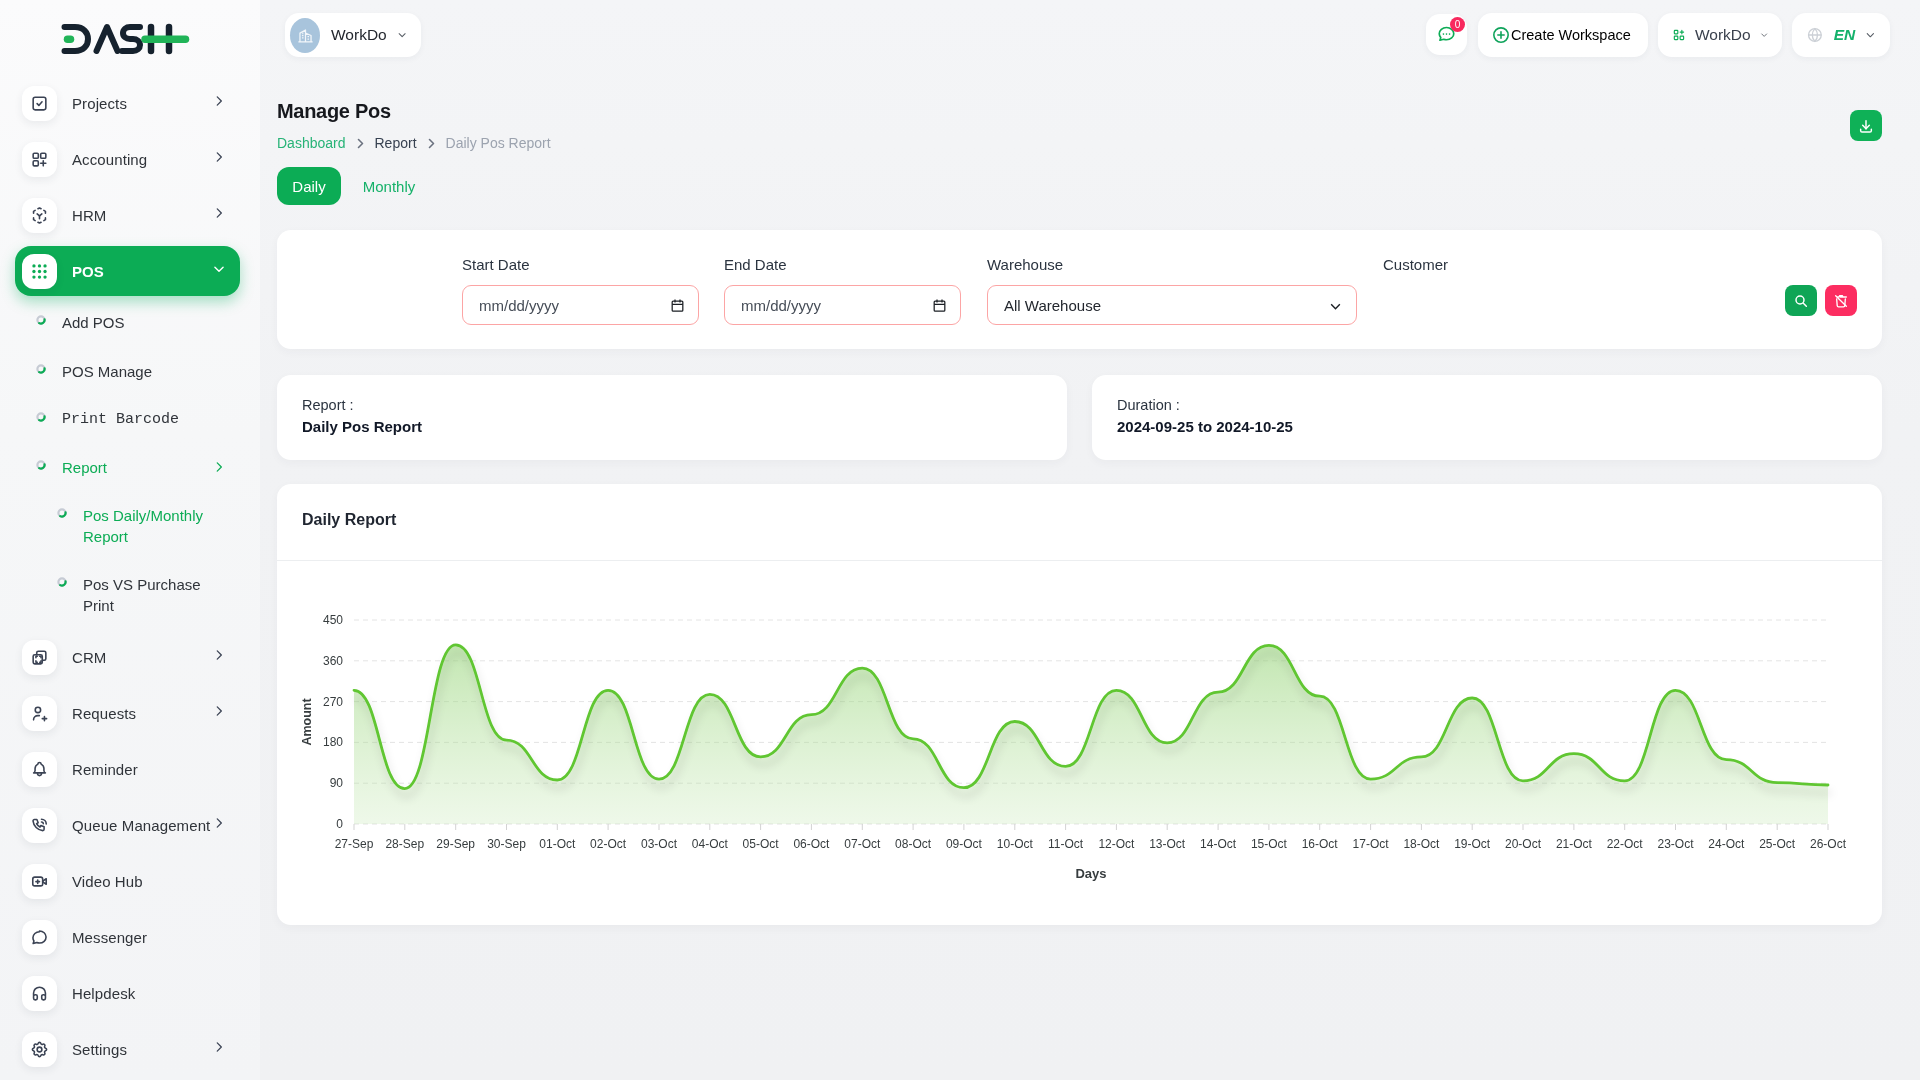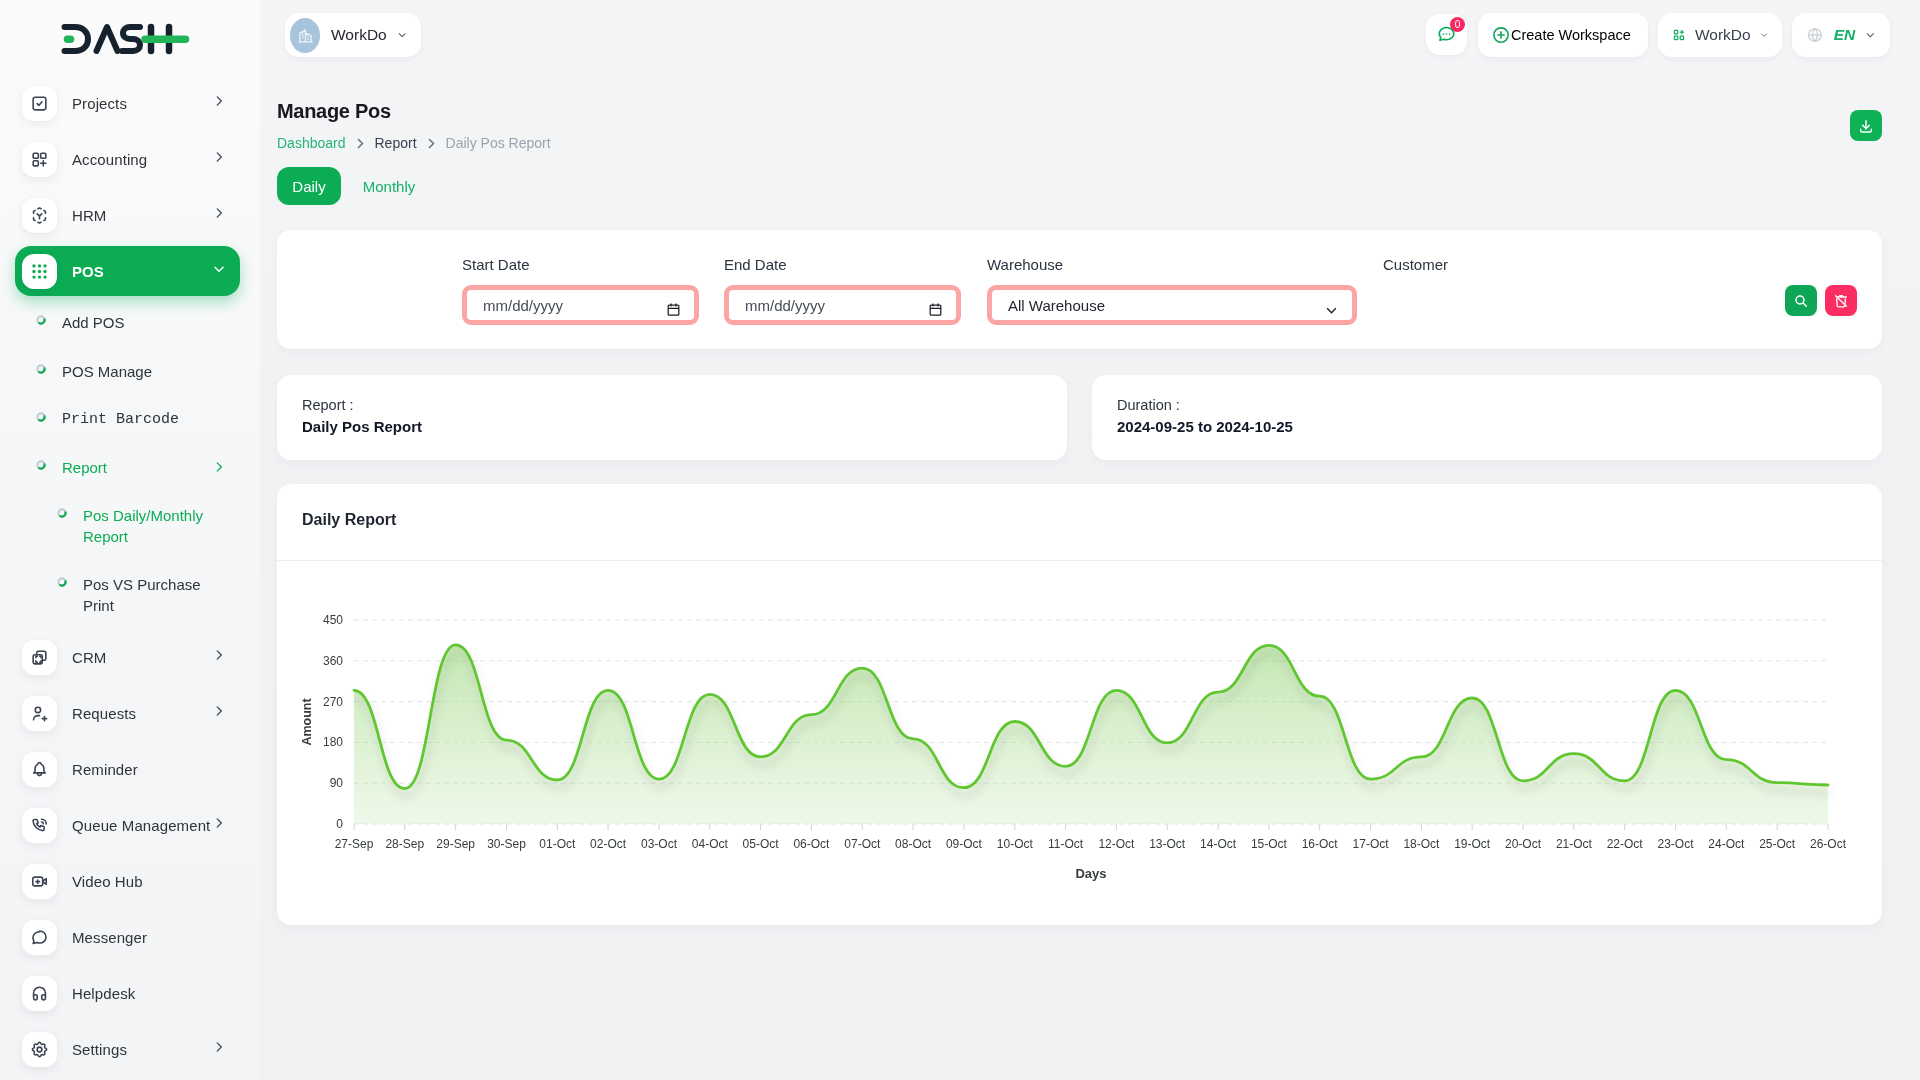--- a/index.html
+++ b/index.html
@@ -21,21 +21,21 @@
 .content { position:absolute; left:277px; top:0; width:1605px; height:1080px; }
 h1.title { position:absolute; left:0; top:100px; font-size:20px; font-weight:bold; letter-spacing:-0.3px; color:#16181d; }
 .crumbs { position:absolute; left:0; top:135px; font-size:14px; color:#374151; display:flex; align-items:center; gap:10px; }
 .crumbs .grn { color:#27b377; }
 .crumbs .mut { color:#9ca3af; }
 .dl-btn { position:absolute; right:0; top:110px; width:32px; height:31px; background:#0fb157; border-radius:8px; display:flex; align-items:center; justify-content:center; }
 .tab-daily { position:absolute; left:0; top:167px; width:64px; height:38px; background:#0cac55; color:#fff; border-radius:12px; font-size:15px; display:flex; align-items:center; justify-content:center; }
 .tab-monthly { position:absolute; left:80px; top:167px; width:64px; height:38px; color:#15b169; font-size:15px; display:flex; align-items:center; justify-content:center; }
 .card { position:absolute; background:#fff; border-radius:14px; box-shadow:0 3px 10px rgba(40,50,70,.04); }
 .flabel { position:absolute; font-size:15px; color:#2b3440; }
-.fctl { position:absolute; height:40px; border:5px solid #fca5a5; border-radius:9px; background:#fff; font-size:15px; color:#23272e; display:flex; align-items:center; padding:0 16px; }
+.fctl { position:absolute; height:40px; border:1px solid #fca5a5; border-radius:9px; background:#fff; font-size:15px; color:#23272e; display:flex; align-items:center; padding:0 16px; }
 .btn-sq { position:absolute; width:32px; height:31px; border-radius:8px; display:flex; align-items:center; justify-content:center; }
 .info-lbl { font-size:14.5px; color:#2b3440; }
 .info-val { font-size:15px; font-weight:bold; color:#111827; margin-top:5px; }
 </style>
 </head>
 <body>
 <div class="sidebar">
   <div class="logo" style="left:61px; top:19px;">
     <svg width="130" height="40" viewBox="0 0 130 40">
       <g fill="none" stroke="#16222e" stroke-width="6" stroke-linecap="round" stroke-linejoin="round">

